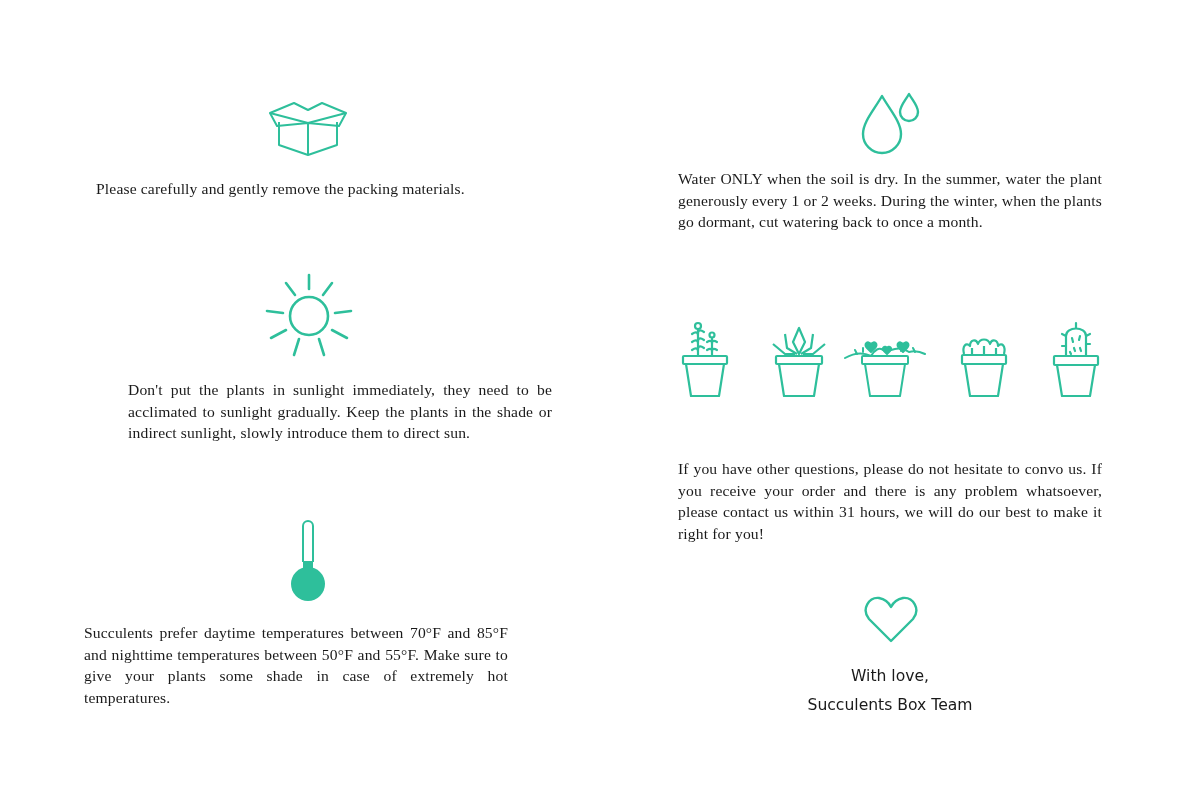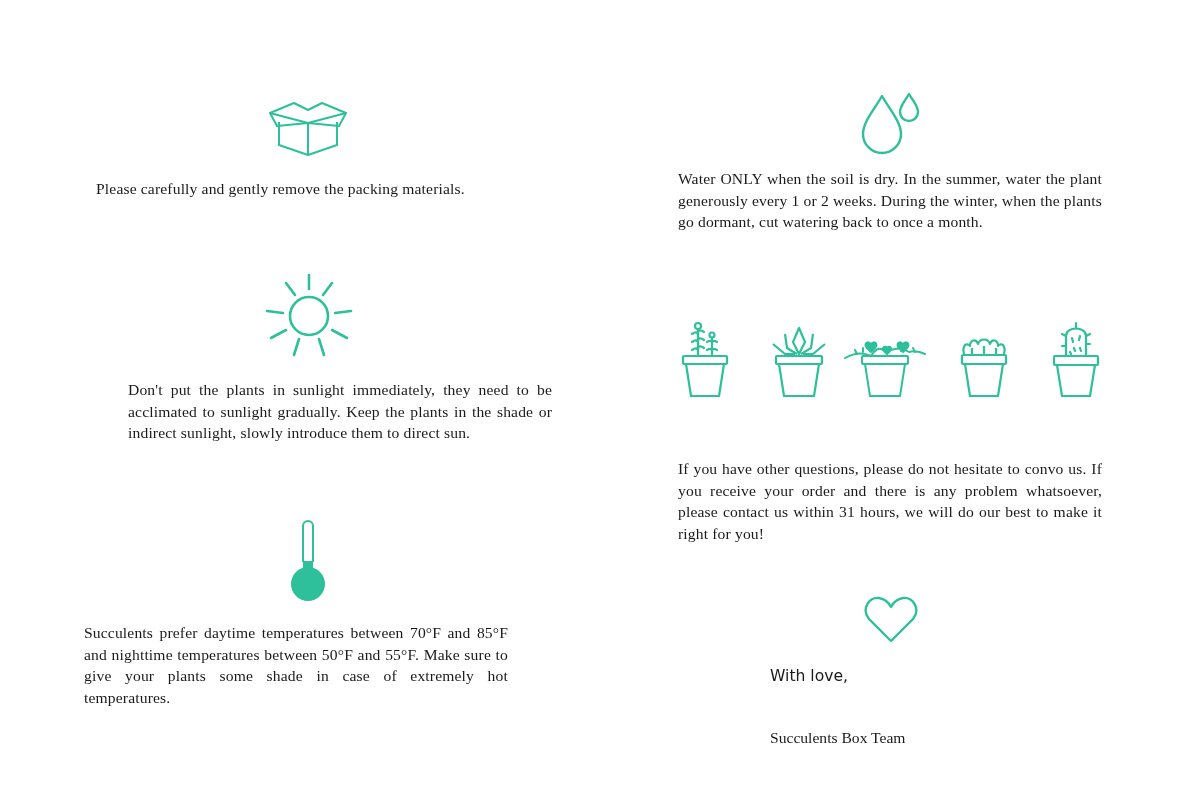--- a/index.html
+++ b/index.html
@@ -2,21 +2,21 @@
 <html><head>
 <meta charset="utf-8">
 <style>
   html, body { margin: 0; padding: 0; background: #ffffff; }
   body { width: 1200px; height: 800px; position: relative; overflow: hidden;
          font-family: "DejaVu Sans", sans-serif; color: #1a1a1a; }
   .icon { position: absolute; }
   .icon svg { display: block; }
   .para { position: absolute; width: 424px; font-size: 15.6px; line-height: 21.6px;
           text-align: justify; text-align-last: left; letter-spacing: 0.15px; font-family: Liberation Serif, serif; }
-  .signoff { position: absolute; left: 770px; width: 240px; text-align: left;
+  .signoff { position: absolute; left: 770px; width: 240px; text-align: center;
              font-size: 15.6px; line-height: 21.6px; }
   .pot { position: absolute; top: 320px; }
 </style>
 </head>
 <body>
 
 <div class="icon" style="left:267px;top:100px;">
   <svg width="82" height="58" viewBox="0 0 82 58" fill="none" stroke="#2ebf9b" stroke-width="2" stroke-linejoin="round">
     <path d="M3 13 L27 3 L41 10 L55 3 L79 13 L41 23 Z"></path>
     <path d="M3 13 L10 26 L41 23 L72 26 L79 13"></path>
@@ -113,13 +113,13 @@
 </div>
 
 <div class="para" style="left:678px;top:458px;">If you have other questions, please do not hesitate to convo us. If you receive your order and there is any problem whatsoever, please contact us within 31 hours, we will do our best to make it right for you!</div>
 
 <div class="icon" style="left:863px;top:595px;">
   <svg width="56" height="50" viewBox="0 0 56 50" fill="none" stroke="#2ebf9b" stroke-width="2.4" stroke-linejoin="round">
     <path d="M28 46 L6 24 C-2 14 6 2 16 3 C22 4 26 8 28 12 C30 8 34 4 40 3 C50 2 58 14 50 24 Z"></path>
   </svg>
 </div>
 <div class="signoff" style="top:666px;">With love,</div>
-<div class="signoff" style="top:727px;font-family:Liberation Serif, serif;">Succulents Box Team</div>
+<div class="signoff" style="top:695px;">Succulents Box Team</div>
 
 </body></html>

